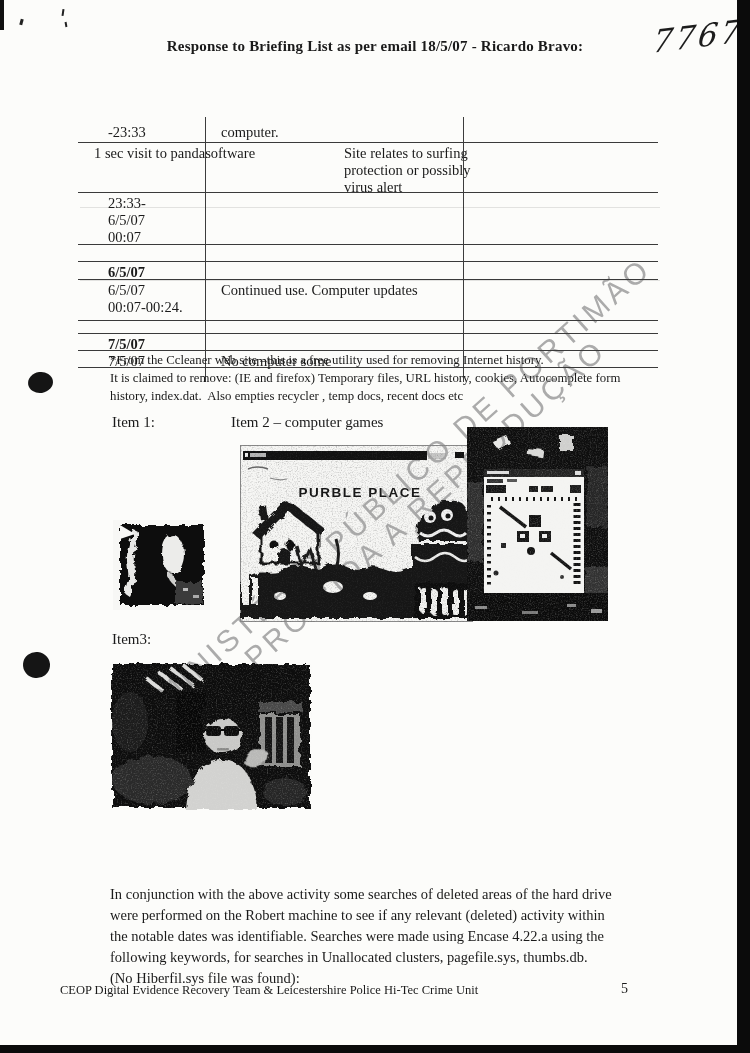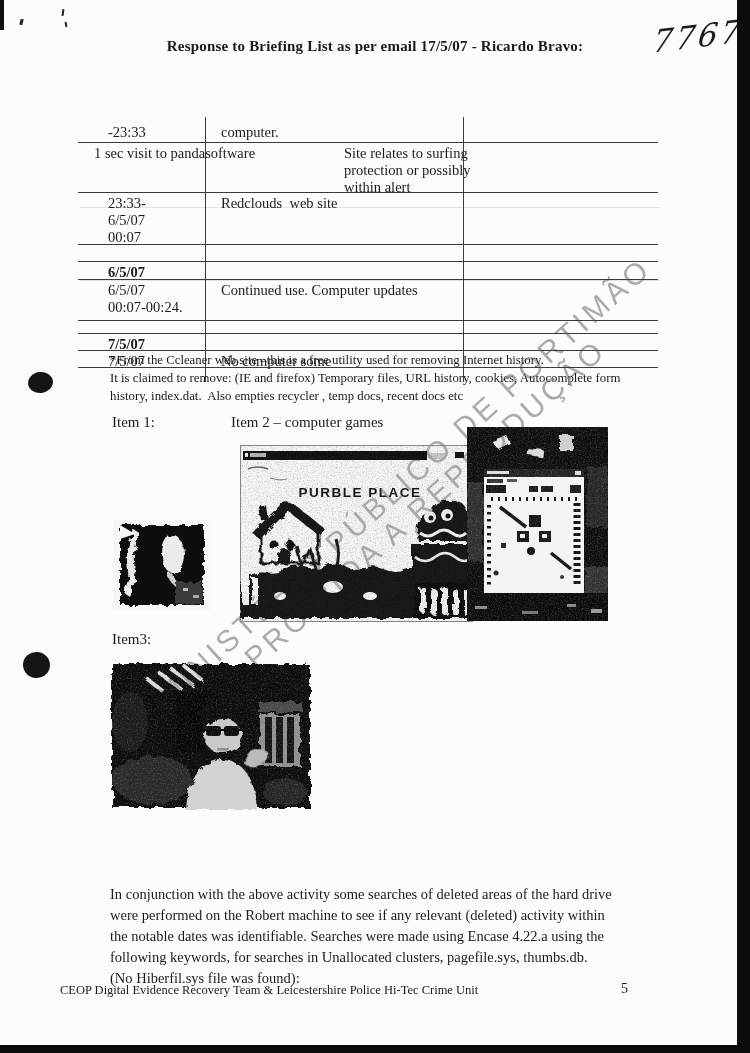--- a/index.html
+++ b/index.html
@@ -91,44 +91,43 @@
   <div class="speck sp1"></div>
   <div class="speck sp2"></div>
   <div class="speck sp3"></div>
   <div class="punch-hole hole1"></div>
   <div class="punch-hole hole2"></div>
   <div class="streak" style="top:207px"></div>
   <div class="streak" style="top:280px"></div>
 
   <div class="handwritten">7767</div>
 
-  <div class="title">Response to Briefing List as per email 17/5/07 - Ricardo Bravo:</div>
+  <div class="title">Response to Briefing List as per email 18/5/07 - Ricardo Bravo:</div>
 
   <div class="wm wm1">MINISTÉRIO PÚBLICO DE PORTIMÃO</div>
   <div class="wm wm2">PROIBIDA A REPRODUÇÃO</div>
 
   <div class="tbl">
     <div class="vline vl1"></div>
     <div class="vline vl2"></div>
     <div class="trow r1">
       <div class="c1">-23:33</div>
       <div class="c2">computer.</div>
       <div class="c3"></div>
     </div>
     <div class="trow r2">
       <div class="c2">1 sec visit to pandasoftware</div>
       <div class="c3">Site relates to surfing
 protection or possibly
-within alert</div>
+virus alert</div>
     </div>
     <div class="trow r3">
       <div class="c1">23:33-
 6/5/07
 00:07</div>
-      <div class="c2">Redclouds  web site</div>
       <div class="c3"></div>
     </div>
     <div class="trow r4">
       <div class="c1"></div>
       <div class="c2"></div>
       <div class="c3"></div>
     </div>
     <div class="trow r5 bold">
       <div class="c1">6/5/07</div>
       <div class="c2"></div>

